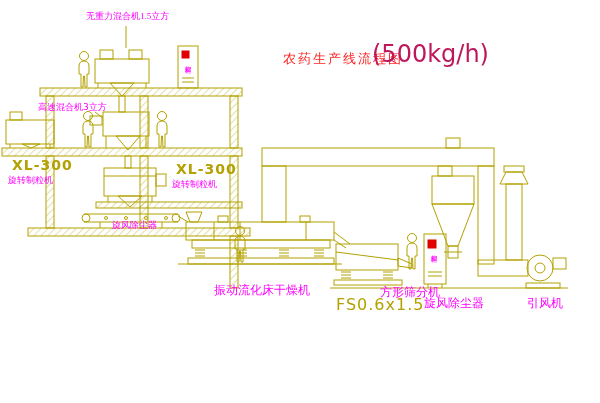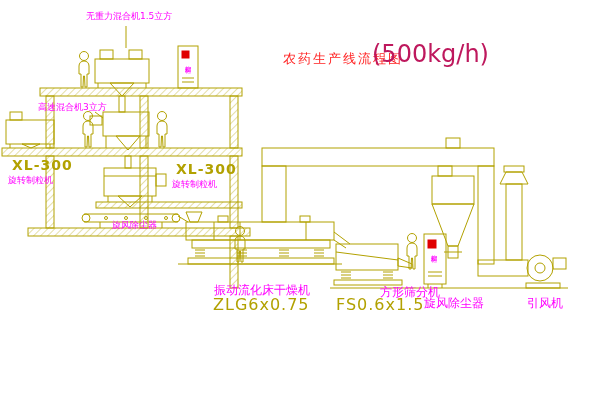--- a/index.html
+++ b/index.html
@@ -183,33 +183,32 @@
         <use href="#prs" transform="translate(240,263)"></use>
         <use href="#prs" transform="translate(412,270)"></use>
       </g>
 
     </g>
   </svg>
 
   <div class="lbl title-cn" style="left:283px;top:52px;">农药生产线流程图</div>
   <div class="lbl title-cap" style="left:372px;top:42px;">(500kg/h)</div>
 
-  <div class="lbl m-sm" style="left:86px;top:12px;">无重力混合机1.5立方</div>
+  <div class="lbl m-sm" style="left:86px;top:12px;font-family:Liberation Serif, serif;">无重力混合机1.5立方</div>
   <div class="lbl m-sm" style="left:38px;top:103px;">高速混合机3立方</div>
 
   <div class="lbl y" style="left:12px;top:158px;">XL-300</div>
   <div class="lbl m-sm" style="left:8px;top:176px;">旋转制粒机</div>
 
   <div class="lbl y" style="left:176px;top:162px;">XL-300</div>
   <div class="lbl m-sm" style="left:172px;top:180px;">旋转制粒机</div>
 
   <div class="lbl m-sm" style="left:112px;top:221px;">旋风除尘器</div>
 
   <div class="lbl m" style="left:214px;top:284px;">振动流化床干燥机</div>
-  <div class="lbl y-big" style="left:213px;top:297px;">ZLG6x0.75</div>
 
   <div class="lbl m" style="left:340px;top:286px;margin-left:40px;">方形筛分机</div>
   <div class="lbl y-big" style="left:336px;top:297px;">FS0.6x1.5</div>
 
   <div class="lbl m" style="left:424px;top:297px;">旋风除尘器</div>
   <div class="lbl m" style="left:527px;top:297px;">引风机</div>
 
   <div class="lbl vert" style="left:185px;top:61px;">控制柜</div>
   <div class="lbl vert" style="left:431px;top:250px;">控制柜</div>
 

